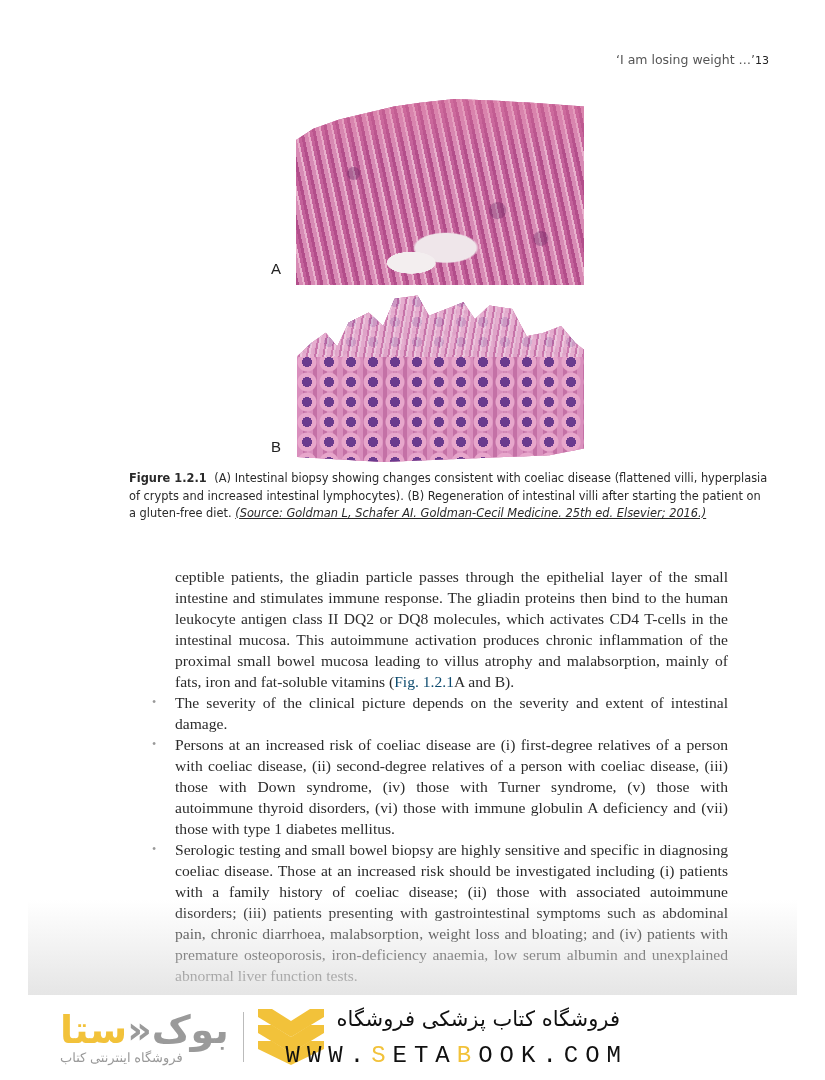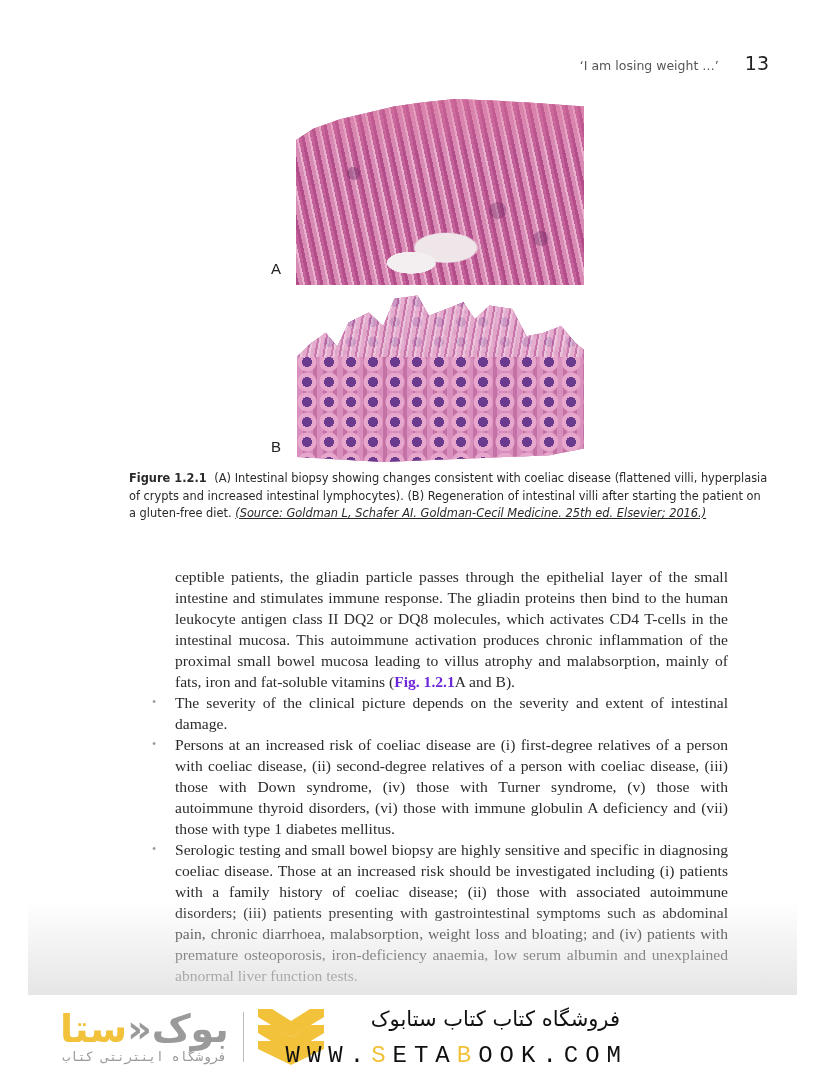--- a/index.html
+++ b/index.html
@@ -5,23 +5,23 @@
     html, body { margin: 0; padding: 0; }
     body {
       width: 825px; height: 1080px; position: relative; overflow: hidden;
       background: #ffffff;
       font-family: "Liberation Serif", serif;
       color: #2a2a2a;
     }
     .running-head {
       position: absolute; top: 52px; right: 56px;
       font-family: "DejaVu Sans", sans-serif; font-size: 12.5px; color: #555;
-      display: flex; gap: 26px; align-items: baseline;
+      display: flex; align-items: baseline;
     }
-    .running-head .page-num { color: #222; font-size: 19px; }
+    .running-head .page-num { color: #222; font-size: 11px; }
     .fig-label {
       position: absolute; font-family: "Liberation Sans", sans-serif;
       font-size: 15px; color: #222;
     }
     .micro {
       position: absolute; overflow: hidden;
     }
     
     .micro-a {
       left: 296px; top: 99px; width: 288px; height: 186px;
@@ -59,42 +59,42 @@
       font-family: "DejaVu Sans", sans-serif; font-size: 11.4px; line-height: 17.5px;
       color: #2a2a2a;
     }
     .caption .fig-no { font-weight: bold; margin-right: 4px; text-align: right; }
     .caption .source { font-style: italic; text-decoration: underline; }
     .body-text {
       position: absolute; left: 175px; top: 566px; width: 553px;
       font-size: 15.6px; line-height: 21px; text-align: justify; color: #2b2b2b;
     }
     .body-text p { margin: 0; }
-    .fig-link { color: #6d28d9; font-weight: bold; }
+    .fig-link { color: #0c4a6e; }
     .bullets { list-style: none; margin: 0; padding: 0; }
     .bullets li { position: relative; }
     .bullets li .bullet-dot {
       position: absolute; left: -23px; top: 0; color: #999; font-size: 12px;
     }
     .fade-band {
       position: absolute; left: 28px; right: 28px; top: 900px; height: 95px;
       background: linear-gradient(180deg, rgba(255,255,255,0) 0%, rgba(225,225,225,0.85) 100%);
       pointer-events: none;
     }
     .footer-banner {
       position: absolute; left: 0; top: 995px; width: 670px; height: 85px; background: #fff;
     }
     .logo-wrap { position: absolute; left: 60px; top: 14px; display: flex; align-items: center; }
     .logo-word {
       font-family: "DejaVu Sans", sans-serif; font-weight: bold; font-size: 38px;
       letter-spacing: -2px; color: #f2c23a; line-height: 40px;
     }
     .logo-word .grey { color: #9a9a9a; }
     .logo-sub {
-      font-family: Liberation Mono, monospace; font-size: 13px; color: #999; text-align: center; direction: rtl;
+      font-family: Liberation Sans, sans-serif; font-size: 13px; color: #999; text-align: left; direction: rtl;
     }
     .logo-divider { width: 1px; height: 50px; background: #bbb; margin: 0 14px; }
     .chevron-mark { width: 66px; height: 56px; }
     .shop-title {
       position: absolute; right: 50px; top: 12px; direction: rtl;
       font-family: "DejaVu Sans", sans-serif; font-size: 21px; color: #111;
     }
     .shop-url {
       position: absolute; right: 42px; top: 47px;
       font-family: Liberation Mono, monospace; font-size: 24px; letter-spacing: 7px; color: #111;
@@ -149,15 +149,15 @@
       <div class="logo-word"><span class="grey">بوک«</span><span>ستا</span></div>
       <div class="logo-sub">فروشگاه اینترنتی کتاب</div>
     </div>
     <div class="logo-divider"></div>
     <svg class="chevron-mark" viewBox="0 0 66 56">
       <polygon points="0,0 14,0 33,12 52,0 66,0 66,8 33,28 0,8" fill="#f2c23a"></polygon>
       <polygon points="0,16 14,16 33,28 52,16 66,16 66,24 33,44 0,24" fill="#f2c23a"></polygon>
       <polygon points="0,32 14,32 33,44 52,32 66,32 66,40 33,56 0,40" fill="#f2c23a"></polygon>
     </svg>
   </div>
-  <div class="shop-title">فروشگاه کتاب کتاب ستابوک</div>
+  <div class="shop-title">فروشگاه کتاب پزشکی فروشگاه</div>
   <div class="shop-url"><span>WWW.</span><span class="accent">S</span><span>ETA</span><span class="accent">B</span><span>OOK.COM</span></div>
 </div>
 
 </body></html>

